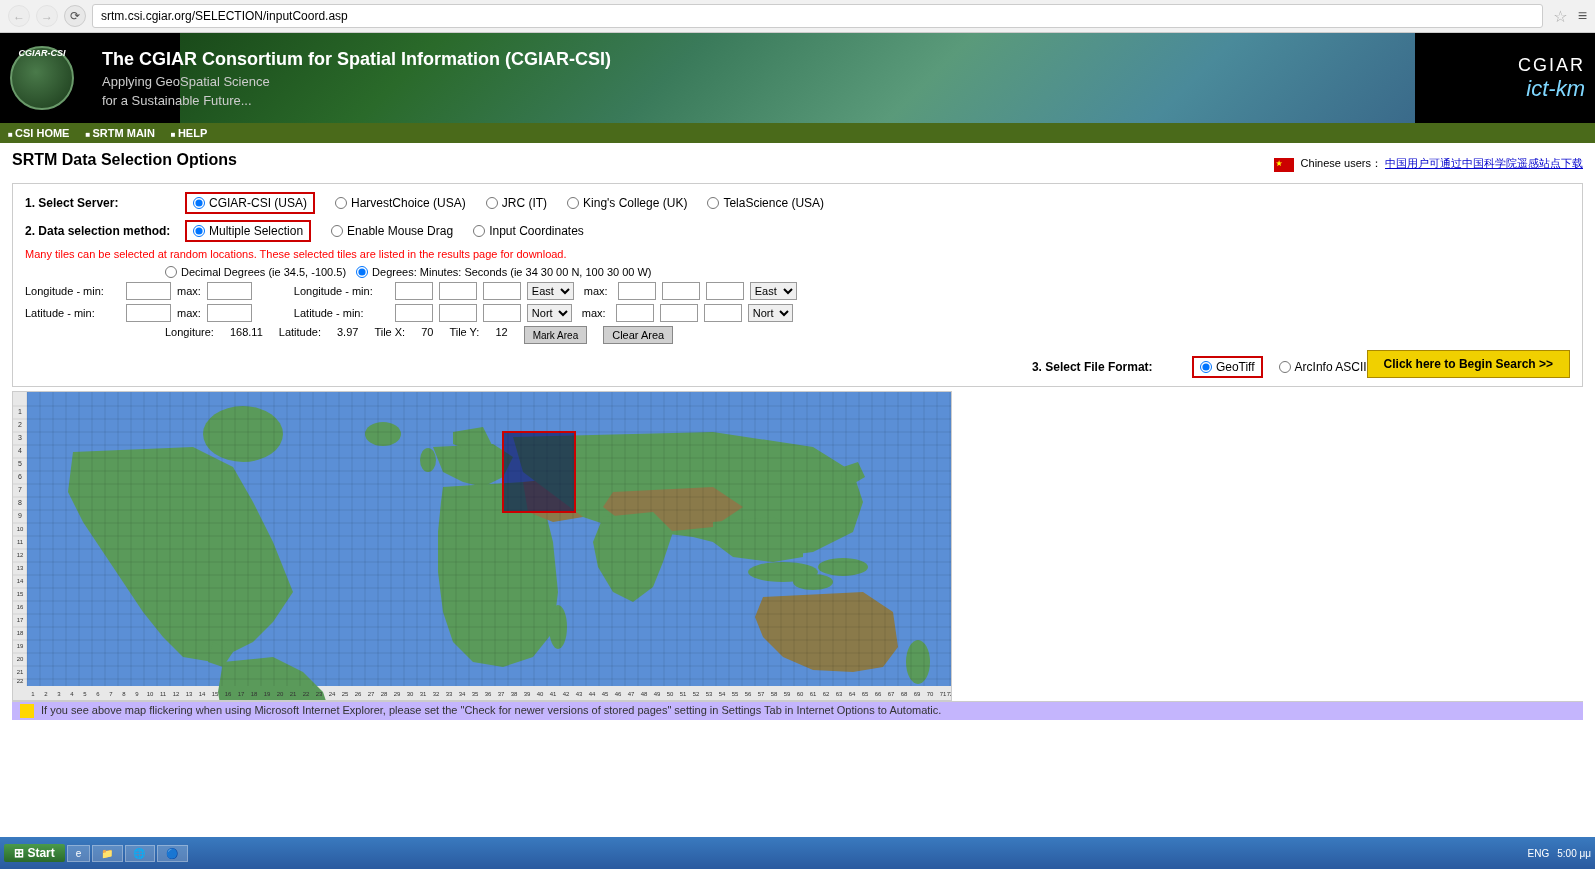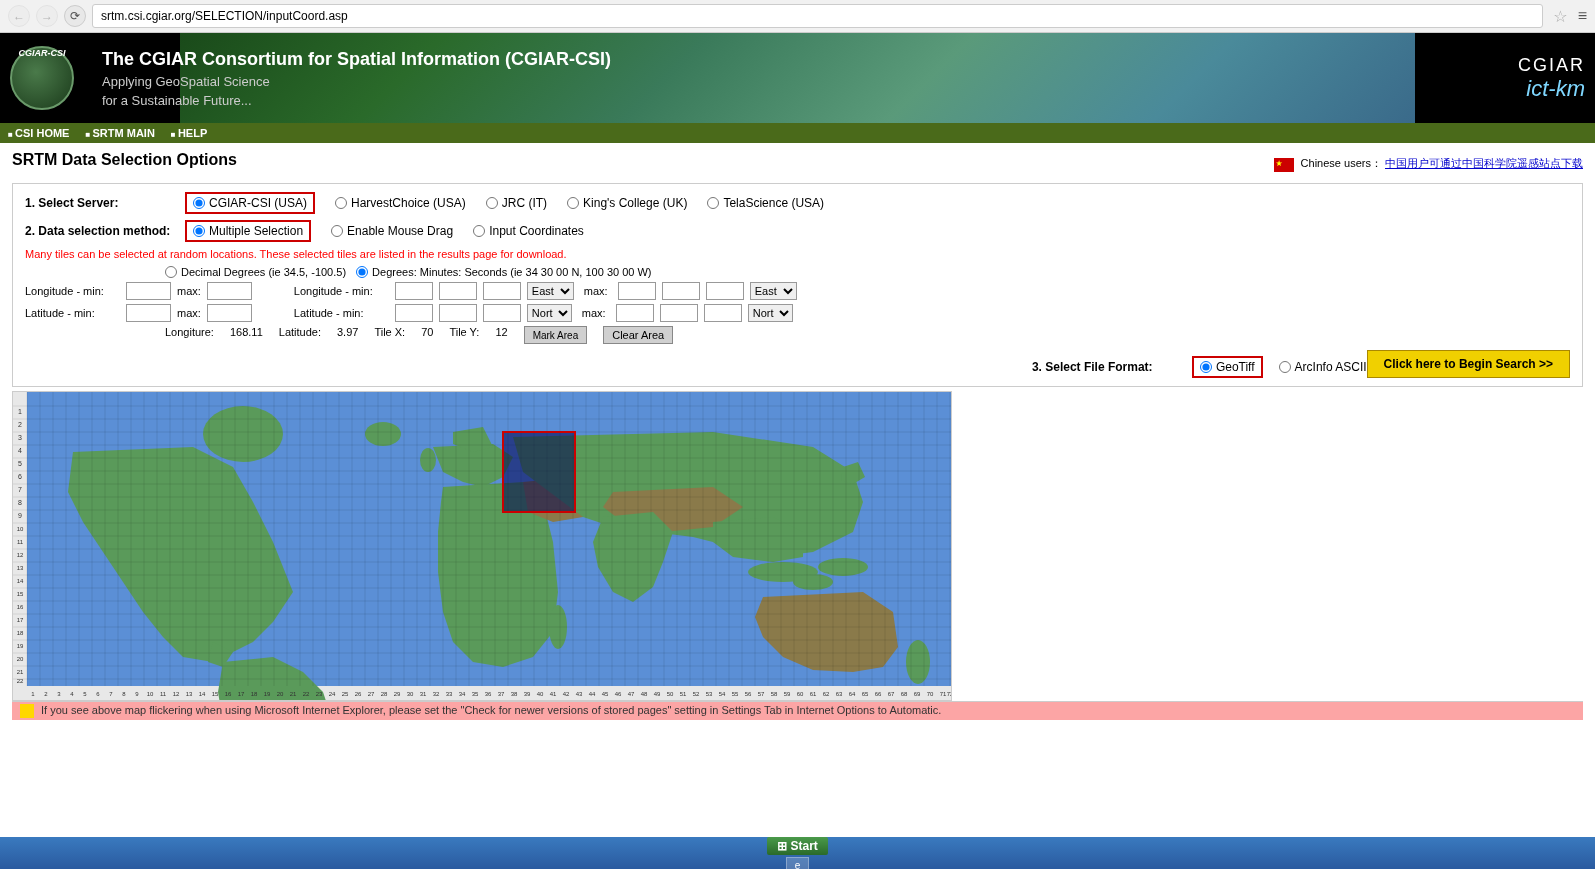--- a/index.html
+++ b/index.html
@@ -265,39 +265,38 @@
       width: 940px;
       height: 310px;
       border: 1px solid #ccc;
       position: relative;
       overflow: hidden;
       background: #6a9adf;
       margin-top: 2px;
     }
 
     .status-bar {
-      background: #fca5a5;
+      background: #c4b5fd;
       border-top: 1px solid #ccc;
       padding: 2px 8px;
       font-size: 11px;
       color: #333;
     }
 
     .taskbar {
       position: fixed;
       bottom: 0;
       left: 0; right: 0;
       height: 32px;
       background: linear-gradient(to bottom, #3a7abf, #2a5a9f);
       display: flex;
       align-items: center;
       padding: 0 4px;
       gap: 2px;
       z-index: 100;
-      flex-direction: column;
     }
 
     .taskbar-start {
       background: linear-gradient(to bottom, #4a9a4a, #2a6a2a);
       color: #fff;
       font-size: 12px;
       font-weight: bold;
       padding: 2px 10px;
       border-radius: 2px;
       cursor: pointer;

